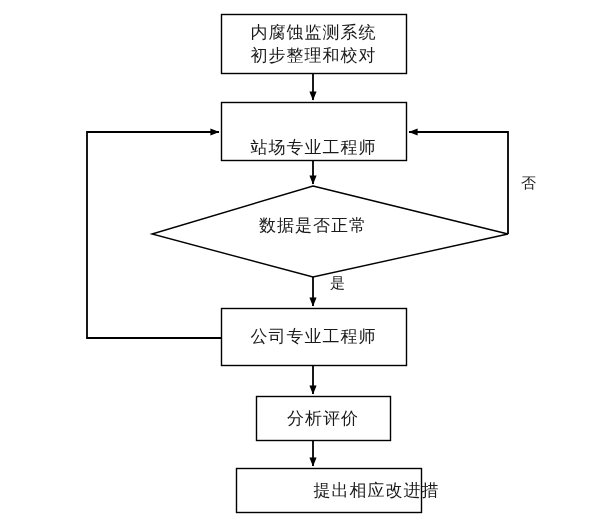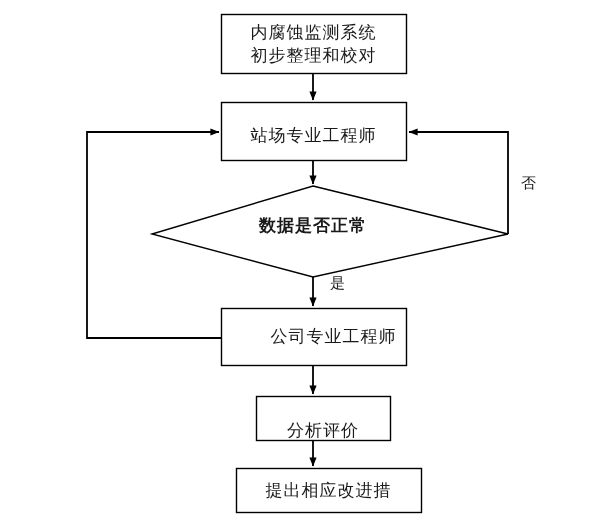--- a/index.html
+++ b/index.html
@@ -84,37 +84,37 @@
     <path d="M508,234 L508,132 L409,132" fill="none" stroke="#000000" stroke-width="1.8" marker-end="url(#arrow)"></path>
 
     <path d="M221,338 L87,338 L87,132 L219,132" fill="none" stroke="#000000" stroke-width="1.8" marker-end="url(#arrow)"></path>
   </svg>
 
   <div class="node-label" style="left:221px; top:14px; width:185px; height:59px;">
     <span>内腐蚀监测系统</span>
     <span>初步整理和校对</span>
   </div>
 
-  <div class="node-label" style="left:221px; top:106px; width:185px; height:58px;">
+  <div class="node-label" style="left:221px; top:118px; width:185px; height:58px;">
     <span>站场专业工程师</span>
   </div>
 
-  <div class="node-label" style="left:213px; top:212px; width:200px; height:26px;font-weight:bold;">
+  <div class="node-label" style="left:213px; top:212px; width:200px; height:26px;">
     <span>数据是否正常</span>
   </div>
 
-  <div class="node-label" style="left:221px; top:308px; width:185px; height:57px;padding-left:20px;">
+  <div class="node-label" style="left:221px; top:308px; width:185px; height:57px;">
     <span>公司专业工程师</span>
   </div>
 
-  <div class="node-label" style="left:256px; top:408px; width:134px; height:44px;">
+  <div class="node-label" style="left:256px; top:396px; width:134px; height:44px;">
     <span>分析评价</span>
   </div>
 
-  <div class="node-label" style="left:236px; top:468px; width:185px; height:44px;">
+  <div class="node-label" style="left:236px; top:468px; width:185px; height:44px;padding-left:48px;">
     <span>提出相应改进措</span>
   </div>
 
   <div class="edge-label" style="left:330px; top:276px;">是</div>
 
   <div class="edge-label" style="left:521px; top:176px;">否</div>
 
   <div class="node-hit" style="left:221px; top:14px; width:186px; height:60px;"></div>
   <div class="node-hit" style="left:221px; top:102px; width:186px; height:59px;"></div>
   <div class="node-hit" style="left:152px; top:186px; width:357px; height:92px;"></div>

